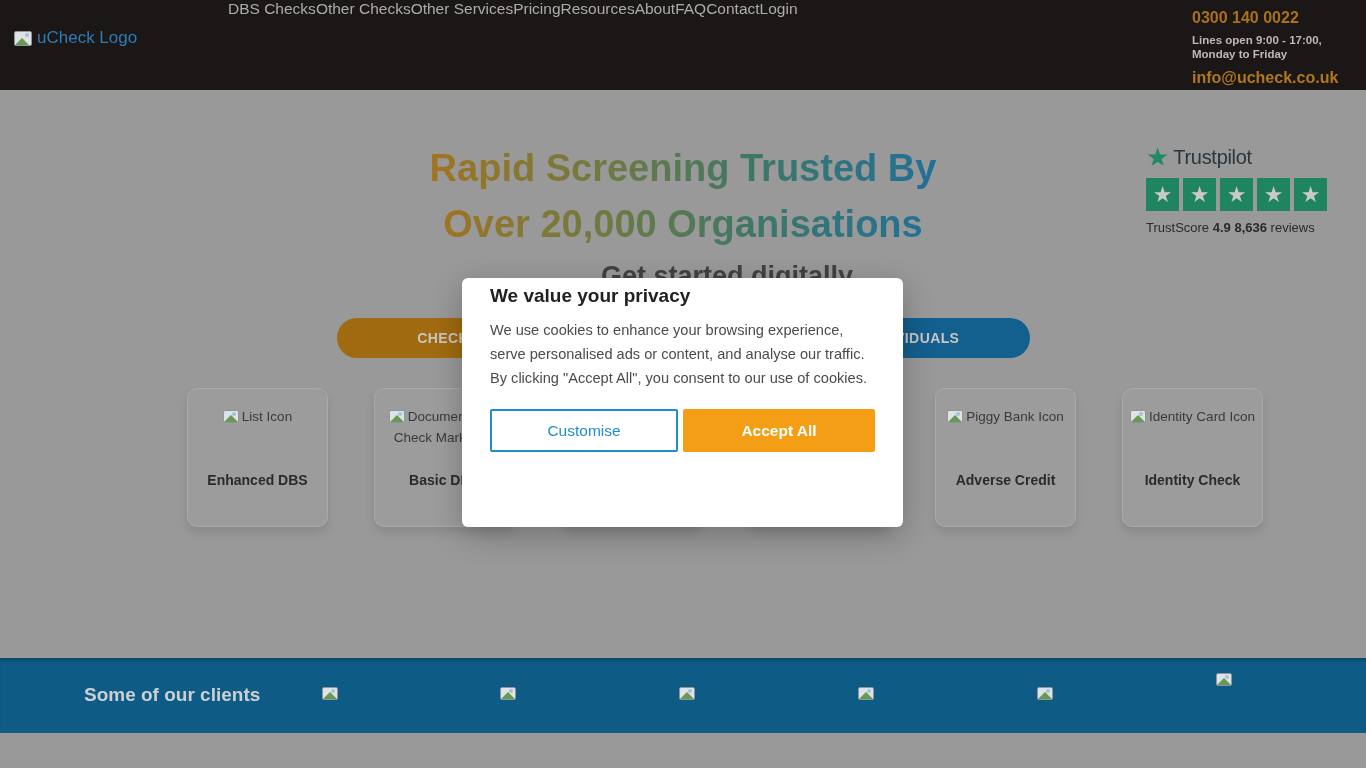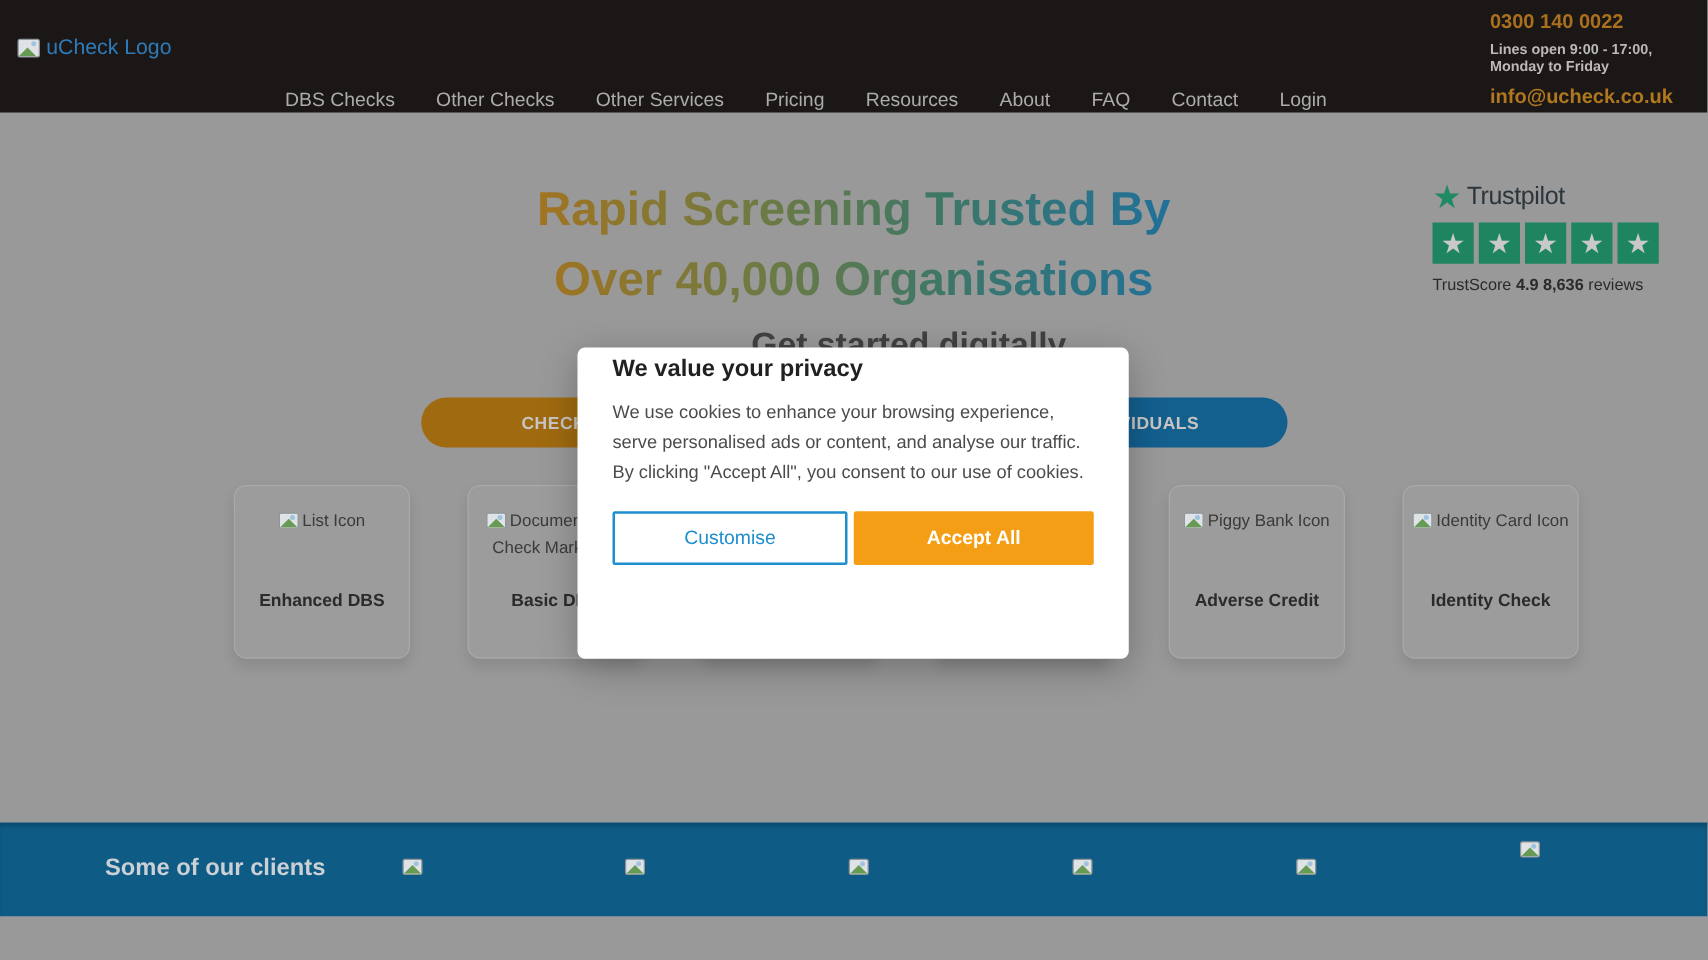--- a/index.html
+++ b/index.html
@@ -16,21 +16,21 @@
     position:absolute; left:0; top:0; width:1366px; height:90px;
     background:#1a1716;
   }
   .logo {
     position:absolute; left:14px; top:28px;
     display:flex; align-items:center; gap:5px;
     color:#2e7bb8; font-size:17px; cursor:pointer;
   }
   .nav {
     position:absolute; left:228px; top:0; height:90px;
-    display:flex; align-items:flex-end; gap:33px;
+    display:flex; align-items:flex-start; 
   }
   .nav span { font-size:15.5px; color:#aeabab; cursor:pointer; white-space:nowrap; }
   .contact {
     position:absolute; right:14px; top:9px; width:160px; text-align:left;
   }
   .contact .phone { font-size:16px; font-weight:bold; color:#aa701d; }
   .contact .hours { margin-top:6px; font-size:11.5px; font-weight:bold; color:#bcb9b6; line-height:14px; }
   .contact .email { margin-top:8px; font-size:16px; font-weight:bold; color:#b0771f; }
 
   
@@ -149,21 +149,21 @@
     <span>Contact</span>
     <span>Login</span>
   </div>
   <div class="contact">
     <div class="phone">0300 140 0022</div>
     <div class="hours">Lines open 9:00 - 17:00, Monday to Friday</div>
     <div class="email">info@ucheck.co.uk</div>
   </div>
 </div>
 
-<h1 class="hero-heading">Rapid Screening Trusted By Over 40,000 Organisations</h1>
+<h1 class="hero-heading">Rapid Screening Trusted By Over 20,000 Organisations</h1>
 <div class="hero-sub">Get started digitally</div>
 
 <button class="pill-btn pill-business">CHECKS FOR BUSINESS</button>
 <button class="pill-btn pill-individuals">CHECKS FOR INDIVIDUALS</button>
 
 <div class="trustpilot">
   <div class="tp-brand">
     <span class="tp-logo-star">★</span>
     <span class="tp-name">Trustpilot</span>
   </div>

